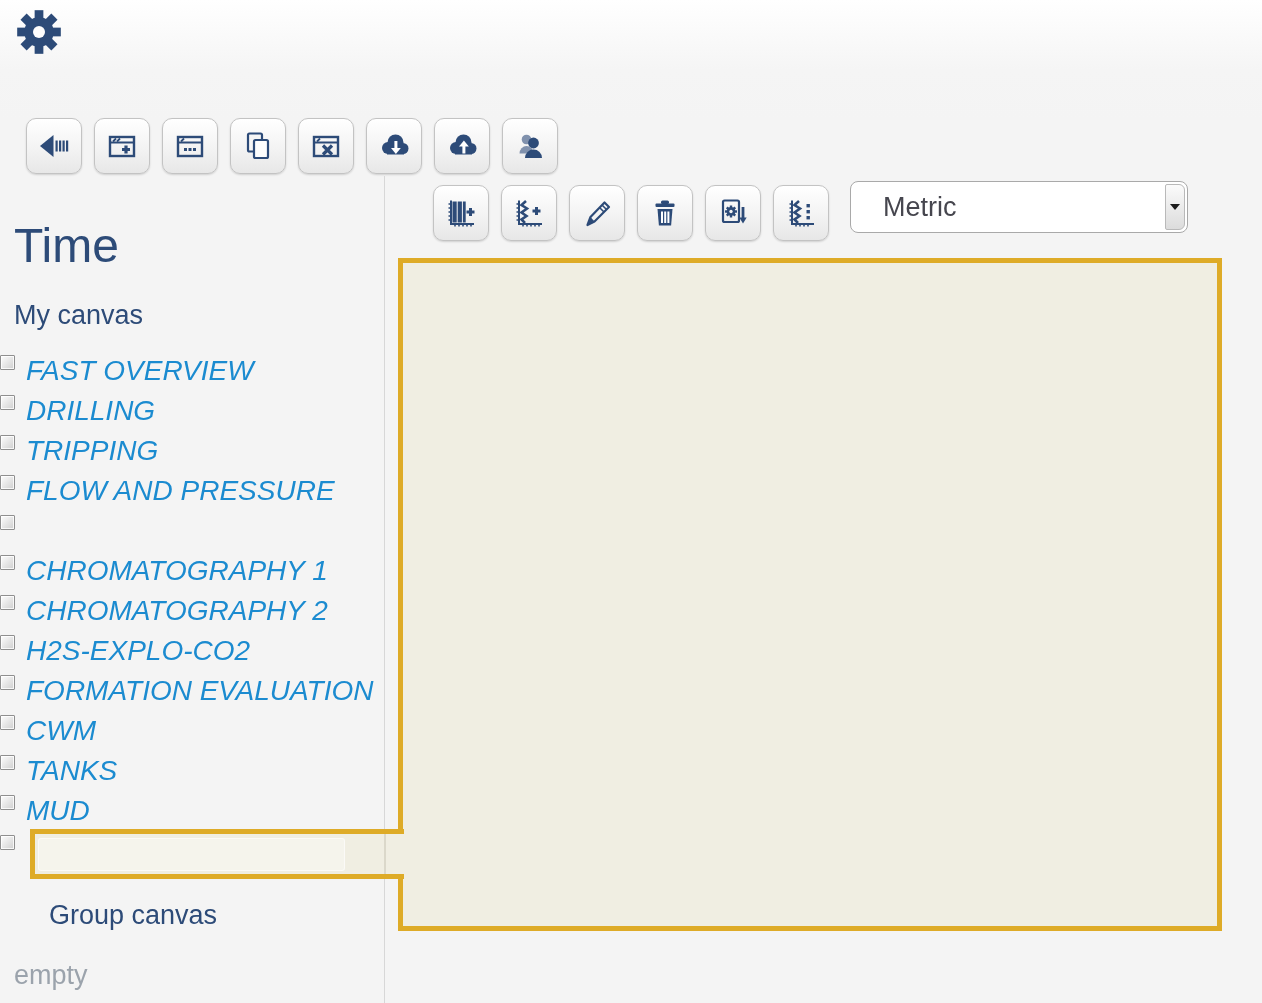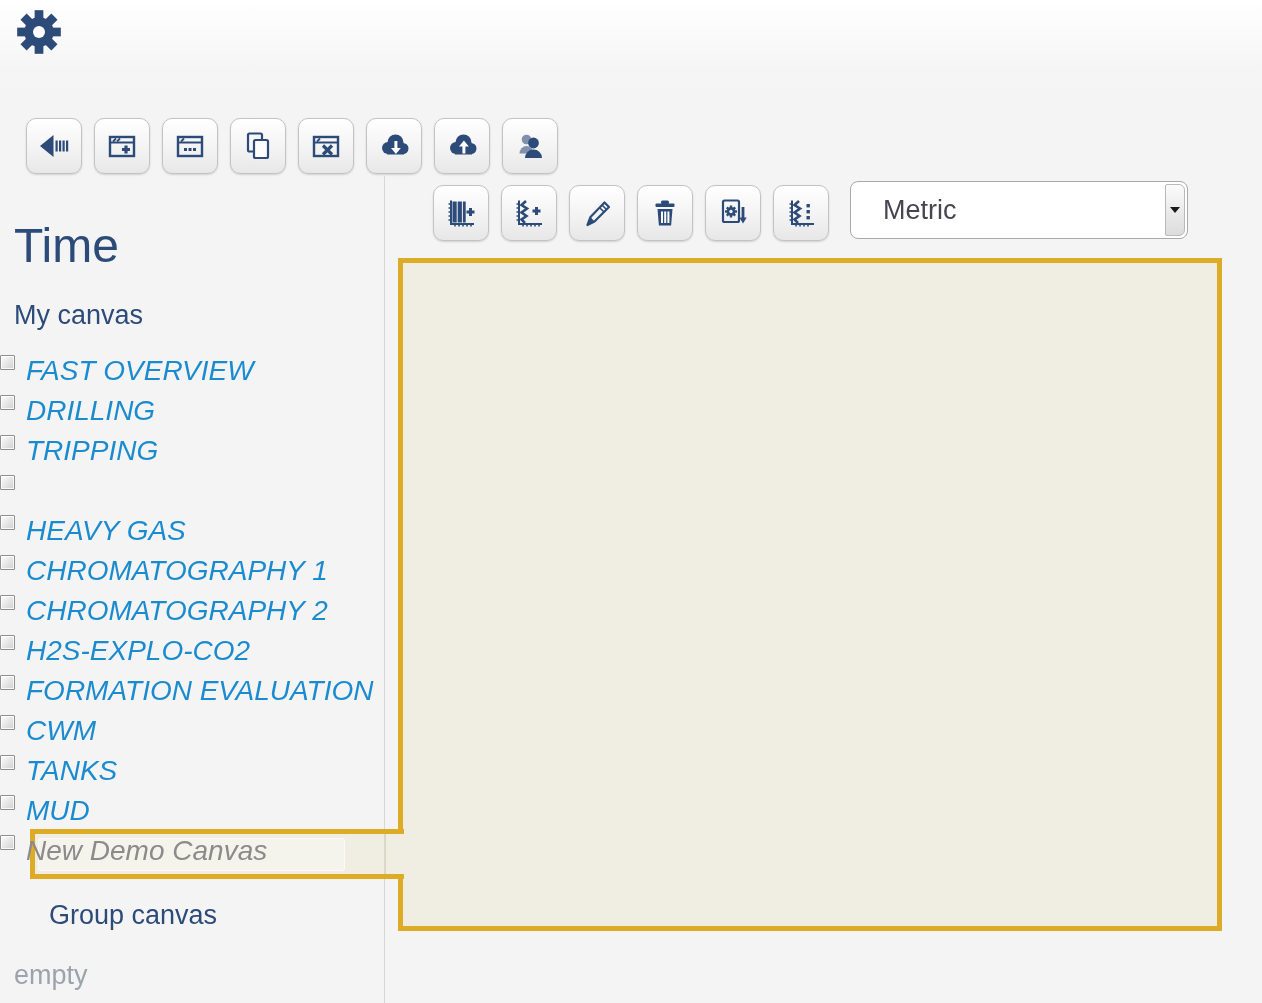--- a/index.html
+++ b/index.html
@@ -27,21 +27,21 @@
     width:56px;height:56px;
     border:1px solid #c3c3c3;border-radius:10px;
     background:linear-gradient(#ffffff,#f3f3f3 55%,#e7e7e7);
     box-shadow:0 1px 2px rgba(0,0,0,0.15);
     display:flex;align-items:center;justify-content:center;
     padding:0;cursor:pointer;
   }
   .ic{width:36px;height:36px;display:block;}
   
   .unit-select{
-    position:absolute;left:850px;top:181px;width:338px;height:58px;
+    position:absolute;left:850px;top:181px;width:338px;height:52px;
     background:#ffffff;border:1px solid #a9a9a9;border-radius:8px;
     box-sizing:border-box;display:flex;align-items:center;cursor:pointer;
   }
   .unit-select .val{
     flex:1;padding-left:32px;font-size:27px;color:#46464e;
   }
   .sel-arrow{
     position:absolute;right:2px;top:2px;bottom:2px;width:20px;
     background:linear-gradient(#fbfbfb,#dcdcdc);
     border:1px solid #b9b9b9;border-radius:2px 6px 6px 2px;
@@ -198,24 +198,24 @@
     <div class="nav-row">
       <span class="cb"></span>
       <span class="nav-label">DRILLING</span>
     </div>
     <div class="nav-row">
       <span class="cb"></span>
       <span class="nav-label">TRIPPING</span>
     </div>
     <div class="nav-row">
       <span class="cb"></span>
-    </div>
-    <div class="nav-row">
-      <span class="cb"></span>
-      <span class="nav-label">HEAVY GAS</span>
+      <span class="nav-label">FLOW AND PRESSURE</span>
+    </div>
+    <div class="nav-row">
+      <span class="cb"></span>
     </div>
     <div class="nav-row">
       <span class="cb"></span>
       <span class="nav-label">CHROMATOGRAPHY 1</span>
     </div>
     <div class="nav-row">
       <span class="cb"></span>
       <span class="nav-label">CHROMATOGRAPHY 2</span>
     </div>
     <div class="nav-row">
@@ -233,21 +233,20 @@
     <div class="nav-row">
       <span class="cb"></span>
       <span class="nav-label">TANKS</span>
     </div>
     <div class="nav-row">
       <span class="cb"></span>
       <span class="nav-label">MUD</span>
     </div>
     <div class="nav-row ghost">
       <span class="cb"></span>
-      <span class="nav-label">New Demo Canvas</span>
     </div>
   </div>
 
   <div class="side-sub group-canvas">Group canvas</div>
   <div class="side-empty">empty</div>
 
   <div class="toolbar toolbar-canvas">
     <button class="tb">
       <svg class="ic" viewBox="0 0 36 36">
         <path d="M8 5.5 V29 H31" fill="none" stroke="#2d4b78" stroke-width="2"></path>

